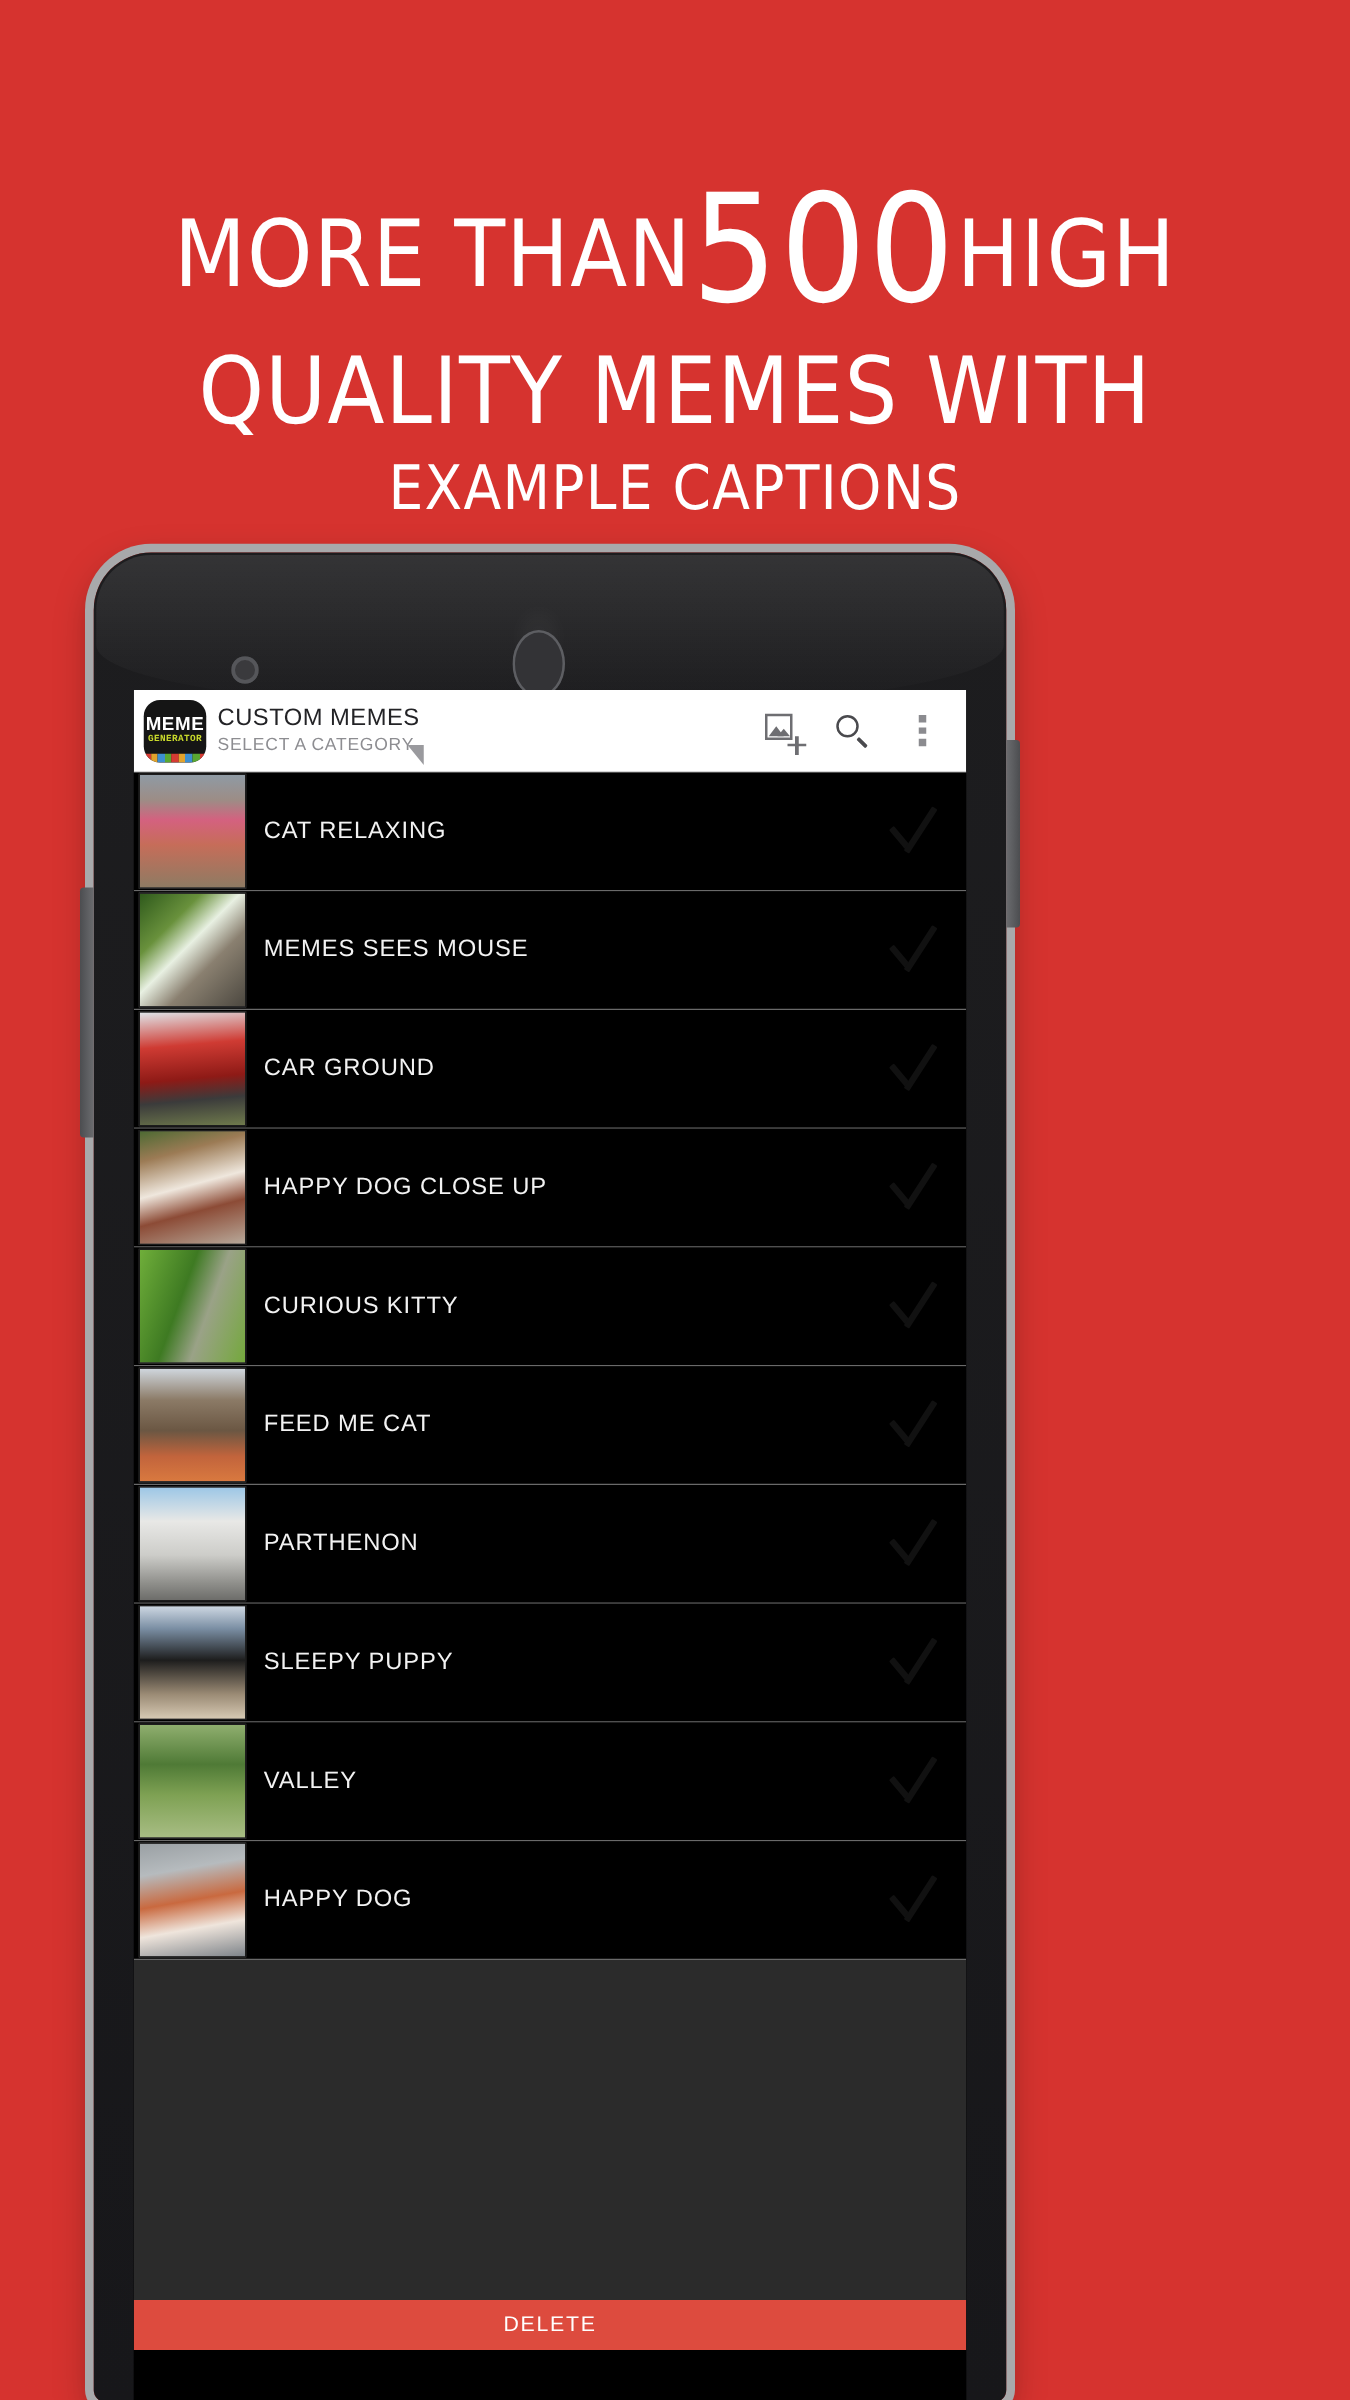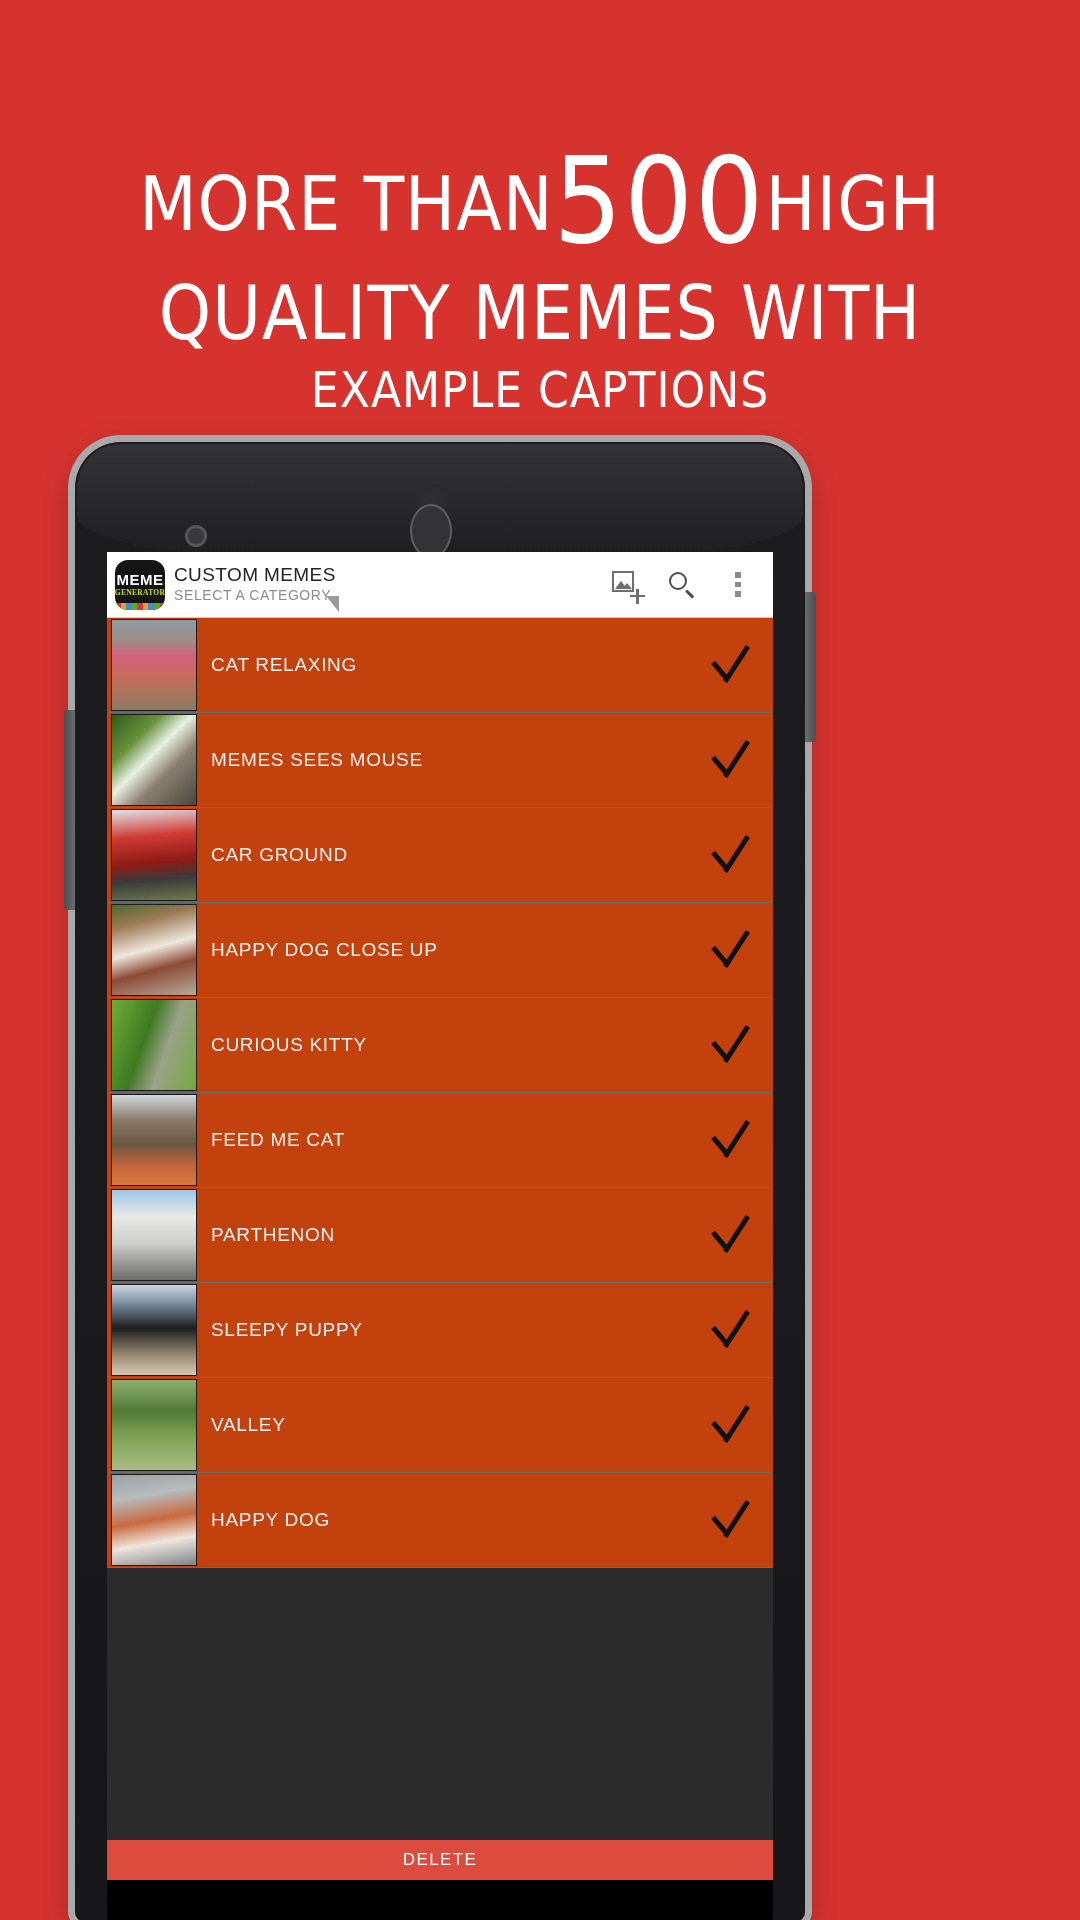--- a/index.html
+++ b/index.html
@@ -111,21 +111,21 @@
     margin-right: 9px;
   }
   .logo-meme {
     color: #fff; font-size: 15px; font-weight: 700;
     letter-spacing: .5px; line-height: 1;
     font-family: "Liberation Sans Narrow", "Liberation Sans", sans-serif;
   }
   .logo-gen {
     color: #c8d92b; font-size: 7.5px; font-weight: 700;
     letter-spacing: .3px; line-height: 1; margin-top: 2px;
-    font-family: Liberation Serif, serif;
+    font-family: Liberation Mono, monospace;
   }
   .logo-stripes {
     position: absolute; bottom: 0; left: 0;
     width: 100%; height: 7px;
     display: flex;
   }
   .logo-stripes i { flex: 1 1 0; height: 100%; display: block; }
 
   .tb-titles { flex: 1 1 auto; min-width: 0; position: relative; }
   .tb-title {
@@ -192,21 +192,21 @@
   
   .list {
     background: #2b2b2b;
     height: 1302px;
     overflow: hidden;
     position: relative;
   }
   .row {
     height: 95px;
     display: flex; align-items: center;
-    background: #c2410c;
+    background: #000000;
     border-bottom: 1px solid #6a6a6a;
     position: relative;
   }
   .thumb {
     width: 86px; height: 92px;
     flex: 0 0 auto;
     margin-left: 4px;
     background-color: #555;
     background-size: cover;
     background-position: center;

